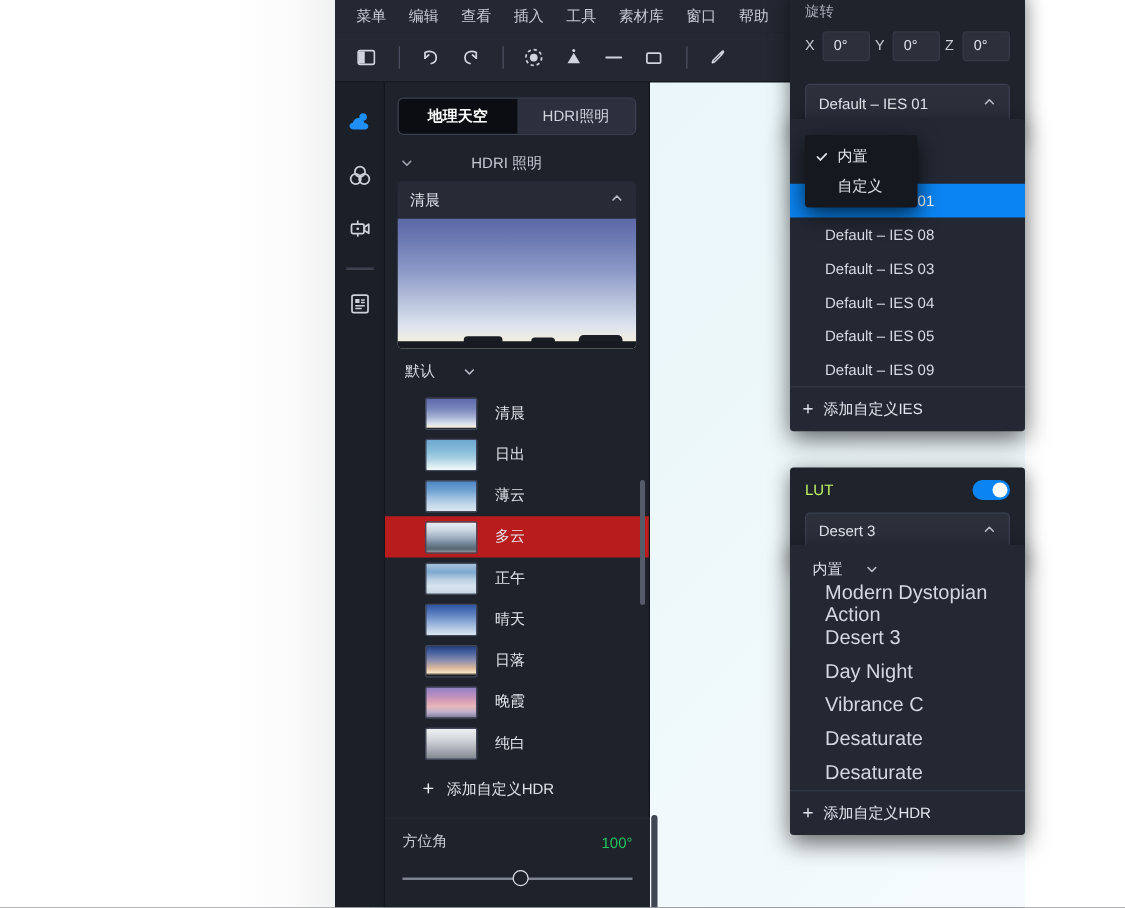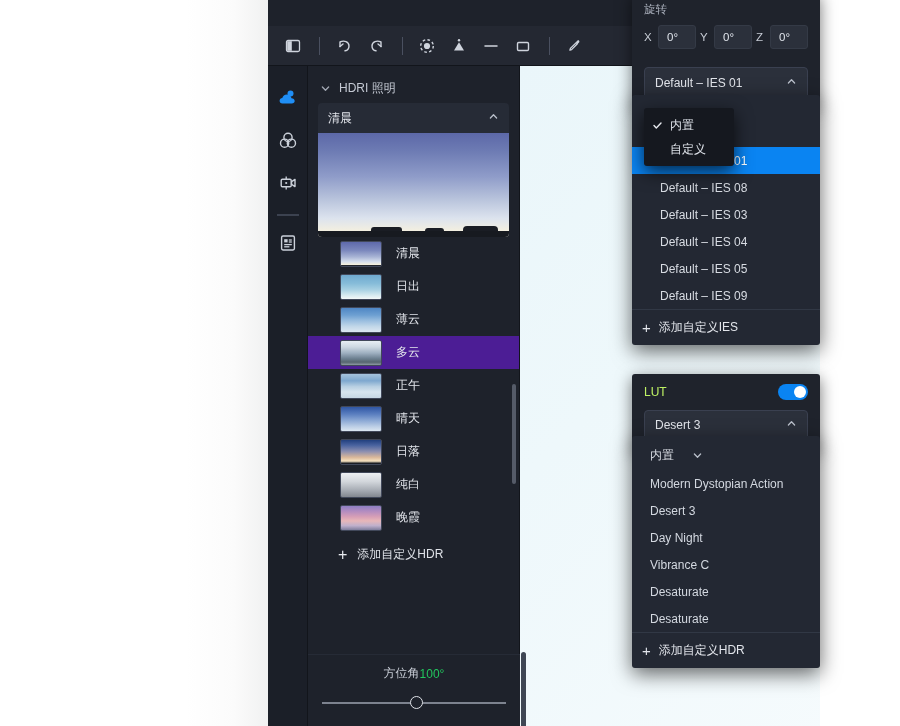--- a/index.html
+++ b/index.html
@@ -136,20 +136,21 @@
     font-weight: bold;
   }
   .tab.inactive { background: #2b303c; }
 
   .section-head {
     margin: 14px 0 6px 12px;
     display: flex;
     align-items: center;
     color: #c4c9d3;
     font-size: 12px;
+    gap: 38px;
   }
   .section-head .chev { margin-right: 8px; opacity: .85; display:flex; }
 
   .hdr-card {
     margin: 0 10px;
     background: #262b36;
     border-radius: 4px;
     overflow: hidden;
   }
   .hdr-card-head {
@@ -189,21 +190,21 @@
   }
   .preset-group-row .chev { margin-left: 22px; display:flex; }
 
   .preset-list { padding-bottom: 2px; }
   .preset-item {
     height: 33px;
     display: flex;
     align-items: center;
     padding-left: 32px;
   }
-  .preset-item.selected { background: #4c1d95; }
+  .preset-item.selected { background: #b91c1c; }
   .thumb {
     width: 42px; height: 26px;
     border-radius: 2px;
     margin-right: 14px;
     flex: none;
     border: 1px solid #41485a;
     box-sizing: border-box;
   }
   .preset-label { color: #e2e5eb; font-size: 12px; }
 
@@ -226,21 +227,21 @@
     position: absolute;
     left: 0; bottom: 0;
     width: 212px;
     padding: 10px 14px 16px 14px;
     box-sizing: border-box;
     background: #1e222b;
     border-top: 1px solid #262b36;
   }
   .azimuth-row {
     display: flex;
-    justify-content: center;
+    justify-content: space-between;
     align-items: center;
     color: #c7ccd5;
     font-size: 12px;
     margin-bottom: 14px;
   }
   .azimuth-val { color: #22c55e; }
   .slider-wrap {
     position: relative;
     height: 14px;
   }
@@ -437,40 +438,50 @@
     height: 30px;
     padding-left: 18px;
     color: #d8dce3;
     font-size: 12px;
   }
   .lut-group-row .chev { margin-left: 18px; display:flex; }
   .lut-item {
     height: 27px;
     display: flex;
     align-items: center;
-    padding-left: 18px;
+    padding-left: 28px;
     color: #d3d8e0;
-    font-size: 12px;
+    font-size: 16px;
   }
 
   .white-divider {
     position: absolute;
     left: 820px; top: 0; width: 80px; height: 726px;
     background: #ffffff;
   }
 </style>
 </head>
 <body>
 
 <div id="root">
 
   <div class="page-bg"></div>
 
   <div class="app-window">
 
+    <div class="menu-bar">
+      <div class="menu-item">菜单</div>
+      <div class="menu-item">编辑</div>
+      <div class="menu-item">查看</div>
+      <div class="menu-item">插入</div>
+      <div class="menu-item">工具</div>
+      <div class="menu-item">素材库</div>
+      <div class="menu-item">窗口</div>
+      <div class="menu-item">帮助</div>
+    </div>
 
     <div class="toolbar">
       <div class="tool-btn">
         <svg width="16" height="16" viewBox="0 0 16 16">
             <rect x="1.5" y="2.5" width="13" height="11" rx="1.5" fill="none" stroke="#cfd4dd" stroke-width="1.3"></rect>
             <rect x="2.2" y="3.2" width="4.6" height="9.6" fill="#cfd4dd"></rect>
           </svg>
       </div>
       <div class="tool-sep"></div>
       <div class="tool-btn">
@@ -560,20 +571,24 @@
         </span>
       </div>
     </div>
 
     <div class="viewport">
       <div class="viewport-scroll"></div>
     </div>
 
     <div class="props-panel">
 
+      <div class="tabs-row">
+        <div class="tab active">地理天空</div>
+        <div class="tab inactive">HDRI照明</div>
+      </div>
 
       <div class="section-head">
         <span class="chev">
           <svg width="11" height="11" viewBox="0 0 11 11">
               <path d="M2.4 4 L5.5 7.2 L8.6 4" fill="none" stroke="#b9bfca" stroke-width="1.3" stroke-linecap="round" stroke-linejoin="round"></path>
             </svg>
         </span>
         <span>HDRI 照明</span>
       </div>
 
@@ -587,20 +602,28 @@
           </span>
         </div>
         <div class="hdr-preview">
           <div class="hill1"></div>
             <div class="hill2"></div>
             <div class="hill3"></div>
           <div class="ground"></div>
         </div>
       </div>
 
+      <div class="preset-group-row">
+        <span>默认</span>
+        <span class="chev">
+          <svg width="11" height="11" viewBox="0 0 11 11">
+              <path d="M2.4 4 L5.5 7.2 L8.6 4" fill="none" stroke="#b9bfca" stroke-width="1.3" stroke-linecap="round" stroke-linejoin="round"></path>
+            </svg>
+        </span>
+      </div>
 
       <div class="preset-list">
         <div class="preset-item">
           <span class="thumb" id="th0" style="background: linear-gradient(rgb(94, 105, 171) 0%, rgb(123, 136, 189) 35%, rgb(168, 180, 213) 62%, rgb(214, 223, 237) 82%, rgb(247, 241, 221) 95%, rgb(29, 32, 40) 98%);"></span>
           <span class="preset-label">清晨</span>
         </div>
         <div class="preset-item">
           <span class="thumb" id="th1" style="background: linear-gradient(rgb(111, 169, 207) 0%, rgb(134, 188, 217) 35%, rgb(169, 209, 227) 62%, rgb(216, 235, 241) 85%, rgb(244, 248, 248) 100%);"></span>
           <span class="preset-label">日出</span>
         </div>
@@ -618,26 +641,26 @@
         </div>
         <div class="preset-item">
           <span class="thumb" id="th5" style="background: linear-gradient(rgb(47, 86, 164) 0%, rgb(91, 127, 192) 30%, rgb(143, 171, 214) 58%, rgb(189, 207, 230) 82%, rgb(219, 230, 241) 100%);"></span>
           <span class="preset-label">晴天</span>
         </div>
         <div class="preset-item">
           <span class="thumb" id="th6" style="background: linear-gradient(rgb(34, 64, 127) 0%, rgb(73, 99, 159) 22%, rgb(141, 143, 176) 48%, rgb(217, 183, 154) 72%, rgb(246, 226, 192) 88%, rgb(26, 29, 36) 97%);"></span>
           <span class="preset-label">日落</span>
         </div>
         <div class="preset-item">
+          <span class="thumb" id="th7" style="background: linear-gradient(rgb(143, 127, 196) 0%, rgb(179, 140, 192) 22%, rgb(215, 159, 182) 45%, rgb(231, 183, 185) 62%, rgb(191, 176, 204) 82%, rgb(126, 125, 156) 100%);"></span>
+          <span class="preset-label">晚霞</span>
+        </div>
+        <div class="preset-item">
           <span class="thumb" id="th8" style="background: linear-gradient(rgb(238, 240, 243) 0%, rgb(211, 215, 220) 35%, rgb(169, 174, 182) 70%, rgb(130, 135, 143) 100%);"></span>
           <span class="preset-label">纯白</span>
-        </div>
-        <div class="preset-item">
-          <span class="thumb" id="th7" style="background: linear-gradient(rgb(143, 127, 196) 0%, rgb(179, 140, 192) 22%, rgb(215, 159, 182) 45%, rgb(231, 183, 185) 62%, rgb(191, 176, 204) 82%, rgb(126, 125, 156) 100%);"></span>
-          <span class="preset-label">晚霞</span>
         </div>
       </div>
 
       <div class="add-row">
         <span class="plus">+</span>
         <span>添加自定义HDR</span>
       </div>
 
       <div class="panel-scroll"></div>
 

